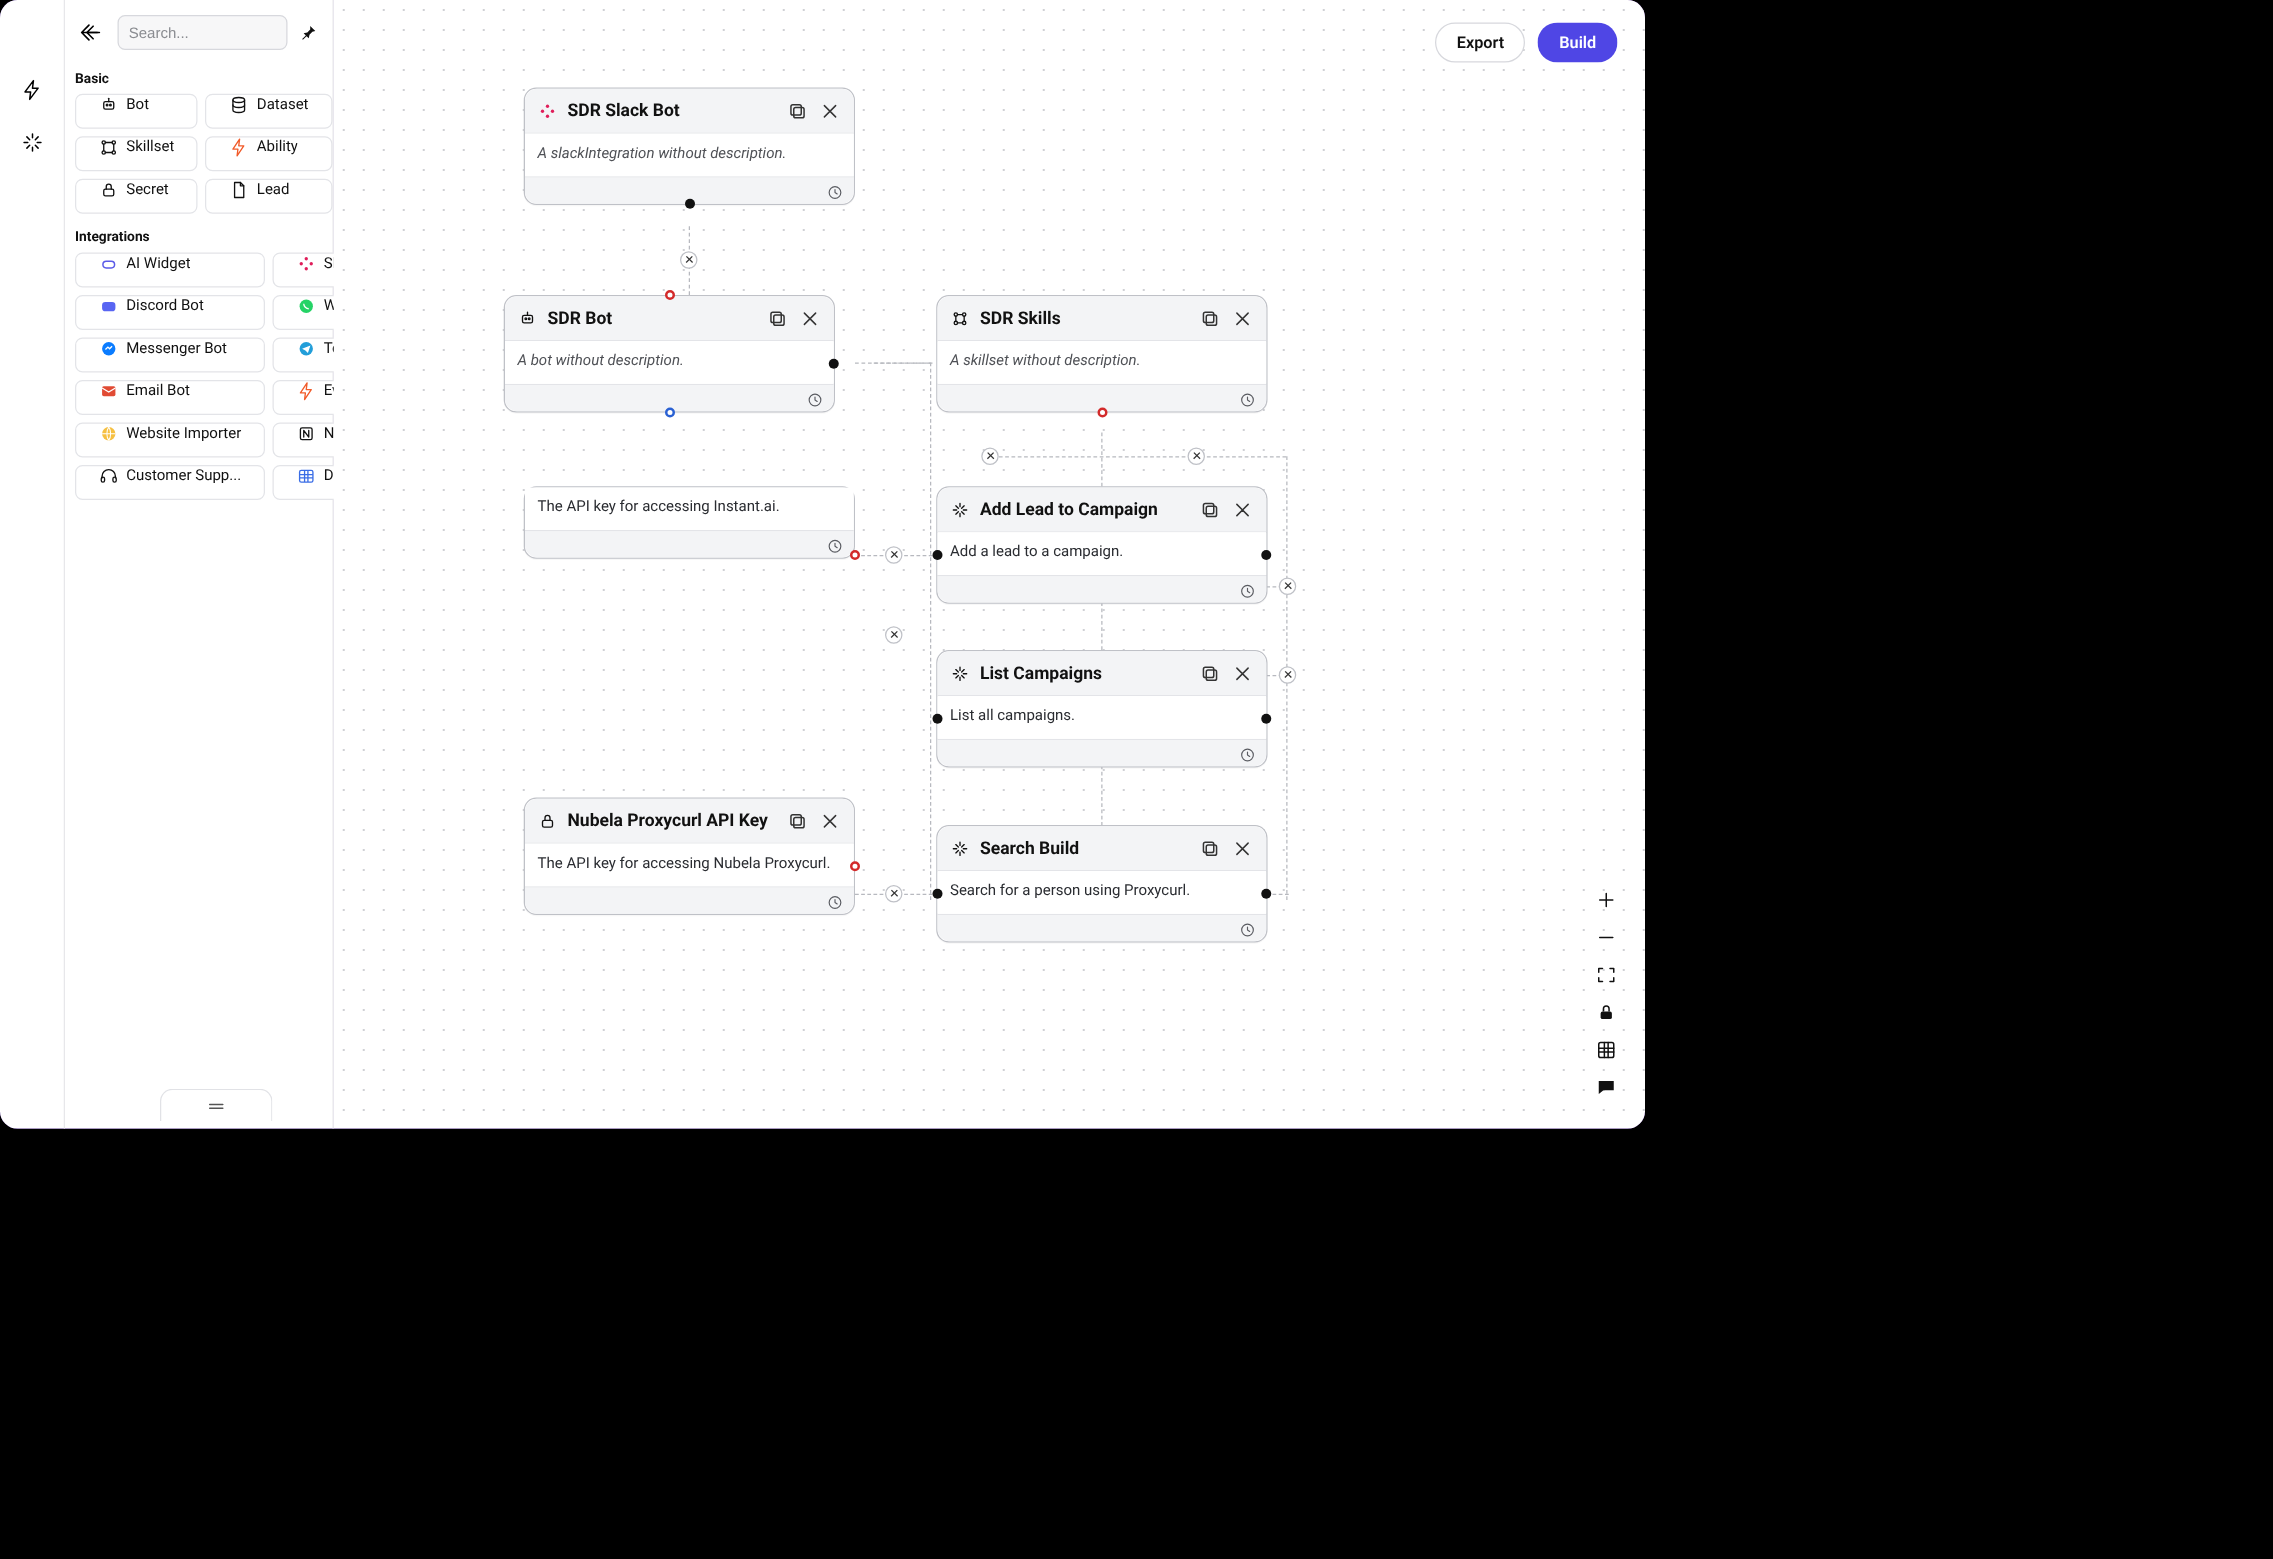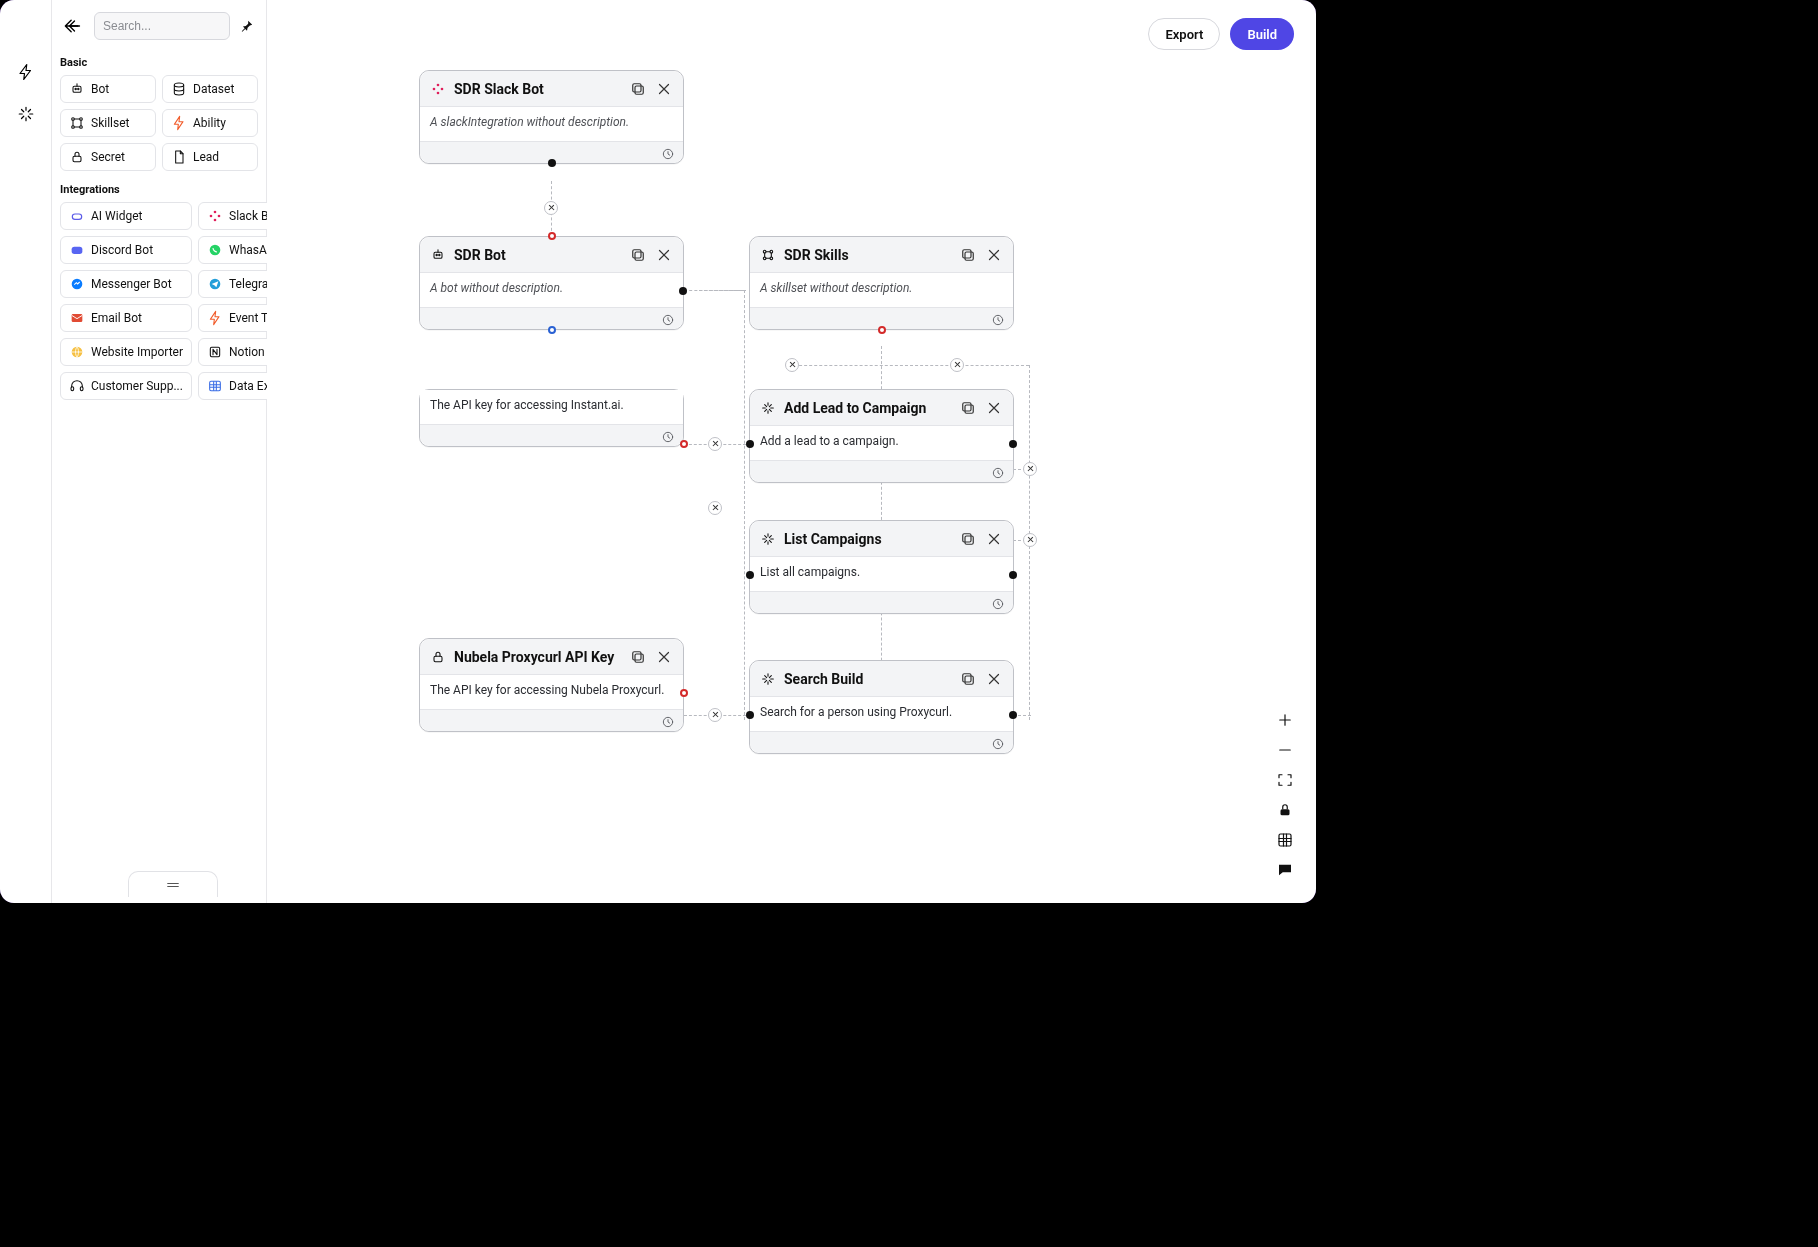--- a/index.html
+++ b/index.html
@@ -16,21 +16,21 @@
   .search-box input {
     width:100%; height:28px; border:1px solid #d7d8dd; border-radius:6px;
     background:#f7f7f8; font-size:12px; padding:0 8px; color:#333;
   }
   .search-box input::placeholder { color:#8a8c91; }
   .pin-btn { width:18px; height:18px; display:flex; align-items:center; justify-content:center; cursor:pointer; color:#111; }
   .pin-btn svg { width:14px; height:14px; fill:#111; }
   .cat-label { font-size:11px; font-weight:700; color:#111; padding:6px 8px 6px 8px; }
   .grid2 { display:grid; grid-template-columns:1fr 1fr; gap:6px; padding:0 8px 6px 8px; }
   .pitem {
-    display:flex; align-items:center; gap:6px; height:28px; padding:0 8px;
+    display:flex; align-items:flex-start; gap:6px; height:28px; padding:0 18px;
     border:1px solid #e3e4e8; border-radius:6px; font-size:12px; color:#111;
     background:#fff; cursor:grab;
   }
   .pitem .ico { width:16px; height:16px; flex:none; display:flex; align-items:center; justify-content:center; }
   .pitem .txt { white-space:nowrap; overflow:hidden; text-overflow:ellipsis; }
   .canvas { position:absolute; inset:0; left:267px; background:#fff;
     background-image: radial-gradient(#cfd0d4 0.6px, transparent 0.6px);
     background-size: 16px 16px;
   }
   .hdr-actions { position:absolute; top:18px; right:22px; display:flex; gap:10px; }
@@ -356,21 +356,21 @@
       <div class="node-body italic">A slackIntegration without description.</div>
       <div class="node-ft">
           <span class="clock"><svg class="str" viewBox="0 0 24 24">
               <circle cx="12" cy="12" r="8"></circle>
               <path d="M12 8v4l3 2"></path>
             </svg></span>
         </div>
       <div class="portdot" style="left:128px; bottom:-4px"></div>
     </div>
 
-    <div class="node" style="left:152px; top:236px">
+    <div class="node" style="left:136px; top:236px">
       <div class="node-hd">
         <span class="hicon">
             <svg class="str" viewBox="0 0 24 24">
               <rect x="6" y="8" width="12" height="9" rx="2"></rect>
               <circle cx="10" cy="12" r="1"></circle>
               <circle cx="14" cy="12" r="1"></circle>
               <path d="M12 4v4"></path>
             </svg>
           </span>
         <span class="title">SDR Bot</span>

